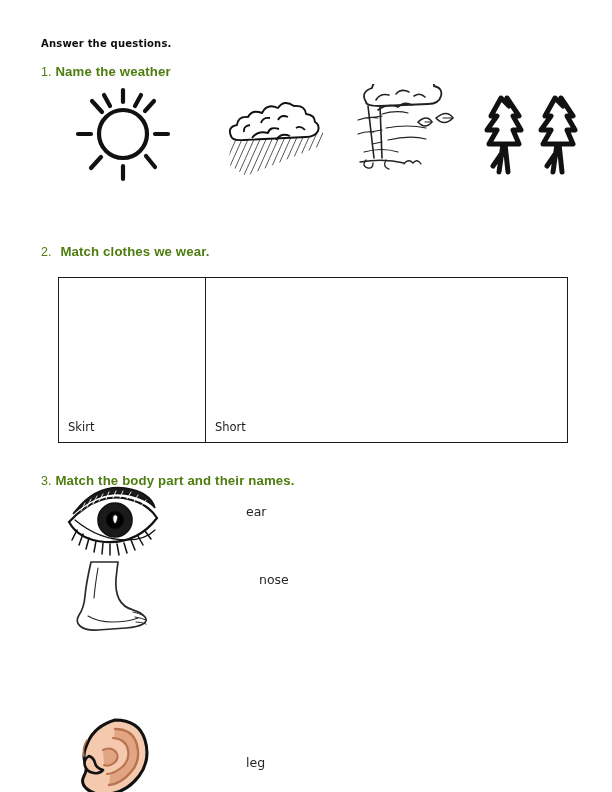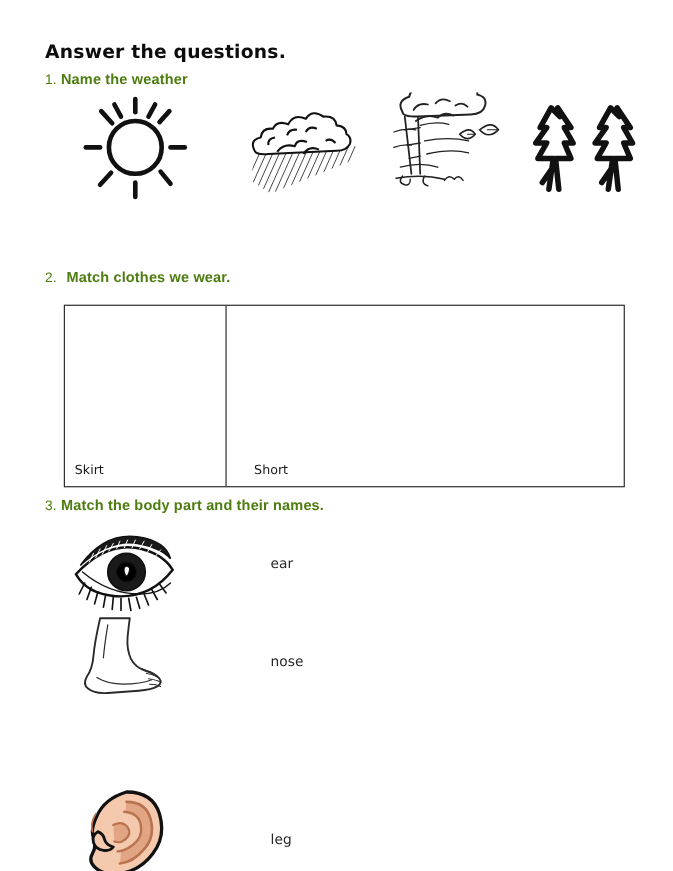--- a/index.html
+++ b/index.html
@@ -21,21 +21,21 @@
     background: #ffffff;
   }
 
   
   .main-title {
     position: absolute;
     left: 41px;
     top: 38px;
     font-family: "DejaVu Sans", sans-serif;
     font-weight: bold;
-    font-size: 17px;
+    font-size: 10px;
     letter-spacing: 0.2px;
     color: #0d0d0d;
   }
   .q-line {
     position: absolute;
     font-family: Liberation Sans, sans-serif;
     font-size: 13px;
     color: #4d7c0f;
     white-space: nowrap;
   }
@@ -44,21 +44,21 @@
     font-size: 12.5px;
   }
   .q-text {
     font-weight: bold;
     font-size: 13.2px;
     letter-spacing: 0.15px;
   }
 
   #q1-line { left: 41px; top: 64px; }
   #q2-line { left: 41px; top: 244px; }
-  #q3-line { left: 41px; top: 452px; }
+  #q3-line { left: 41px; top: 473px; }
   #q2-line .q-num { margin-right: 9px; }
   #q1-line .q-num, #q3-line .q-num { margin-right: 4px; }
 
   
   .weather-row {
     position: absolute;
     left: 41px;
     top: 84px;
     width: 538px;
     height: 130px;
@@ -79,21 +79,20 @@
   .clothes-table {
     position: absolute;
     left: 58px;
     top: 277px;
     width: 510px;
     height: 166px;
     border: 1.6px solid #1a1a1a;
     box-sizing: border-box;
     display: flex;
     background: #ffffff;
-    gap: 16px;
   }
   .clothes-cell {
     position: relative;
     box-sizing: border-box;
     border-right: 1.6px solid #1a1a1a;
     height: 100%;
   }
   .clothes-cell:last-child { border-right: none; }
   #clothes-cell-0 { width: 147px; }
   #clothes-cell-1 { width: 188px; }
@@ -135,21 +134,21 @@
   }
   .match-pic svg { display: block; }
   .match-word {
     position: absolute;
     left: 205px;
     font-family: "DejaVu Sans", sans-serif;
     font-size: 12.5px;
     color: #262626;
   }
   #match-word-0 { top: 18px; }
-  #match-word-1 { top: 33px; }
+  #match-word-1 { top: 12px; margin-left: 13px; }
   #match-word-2 { top: 33px; }
   #match-word-3 { top: 39px; }
 </style>
 </head>
 <body>
 
 <div class="page">
 
   <div class="main-title">Answer the questions.</div>
 

